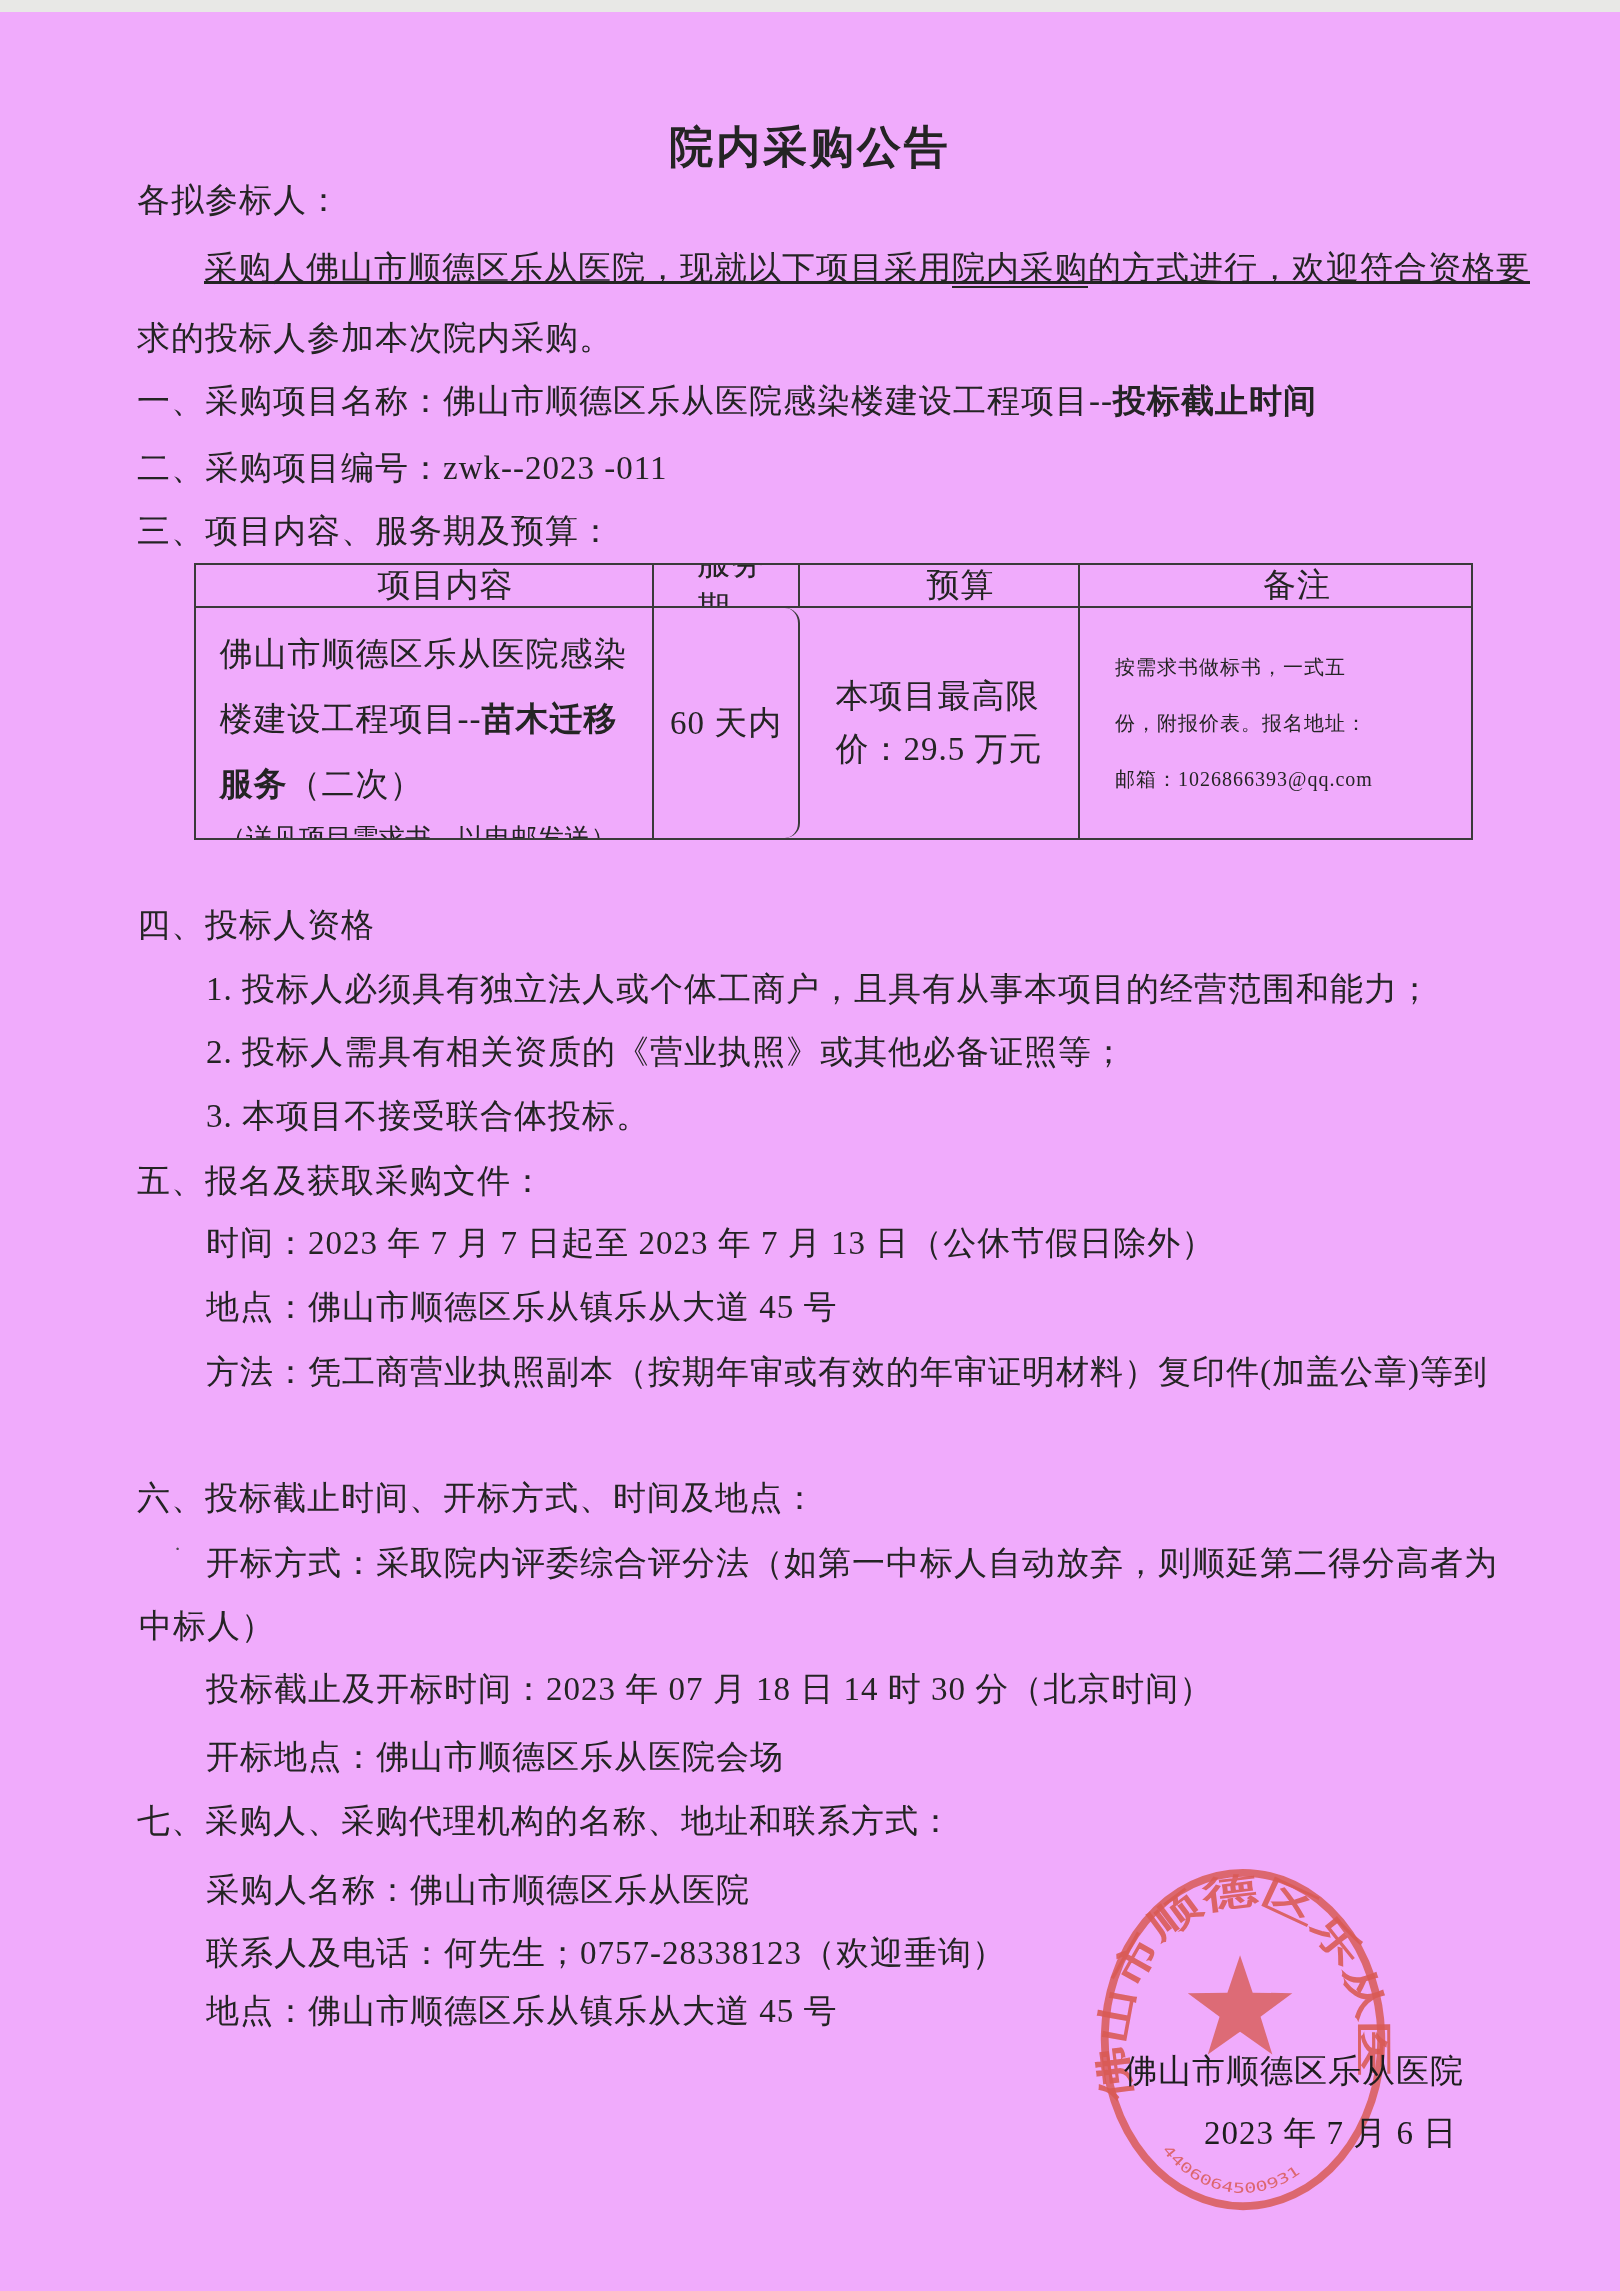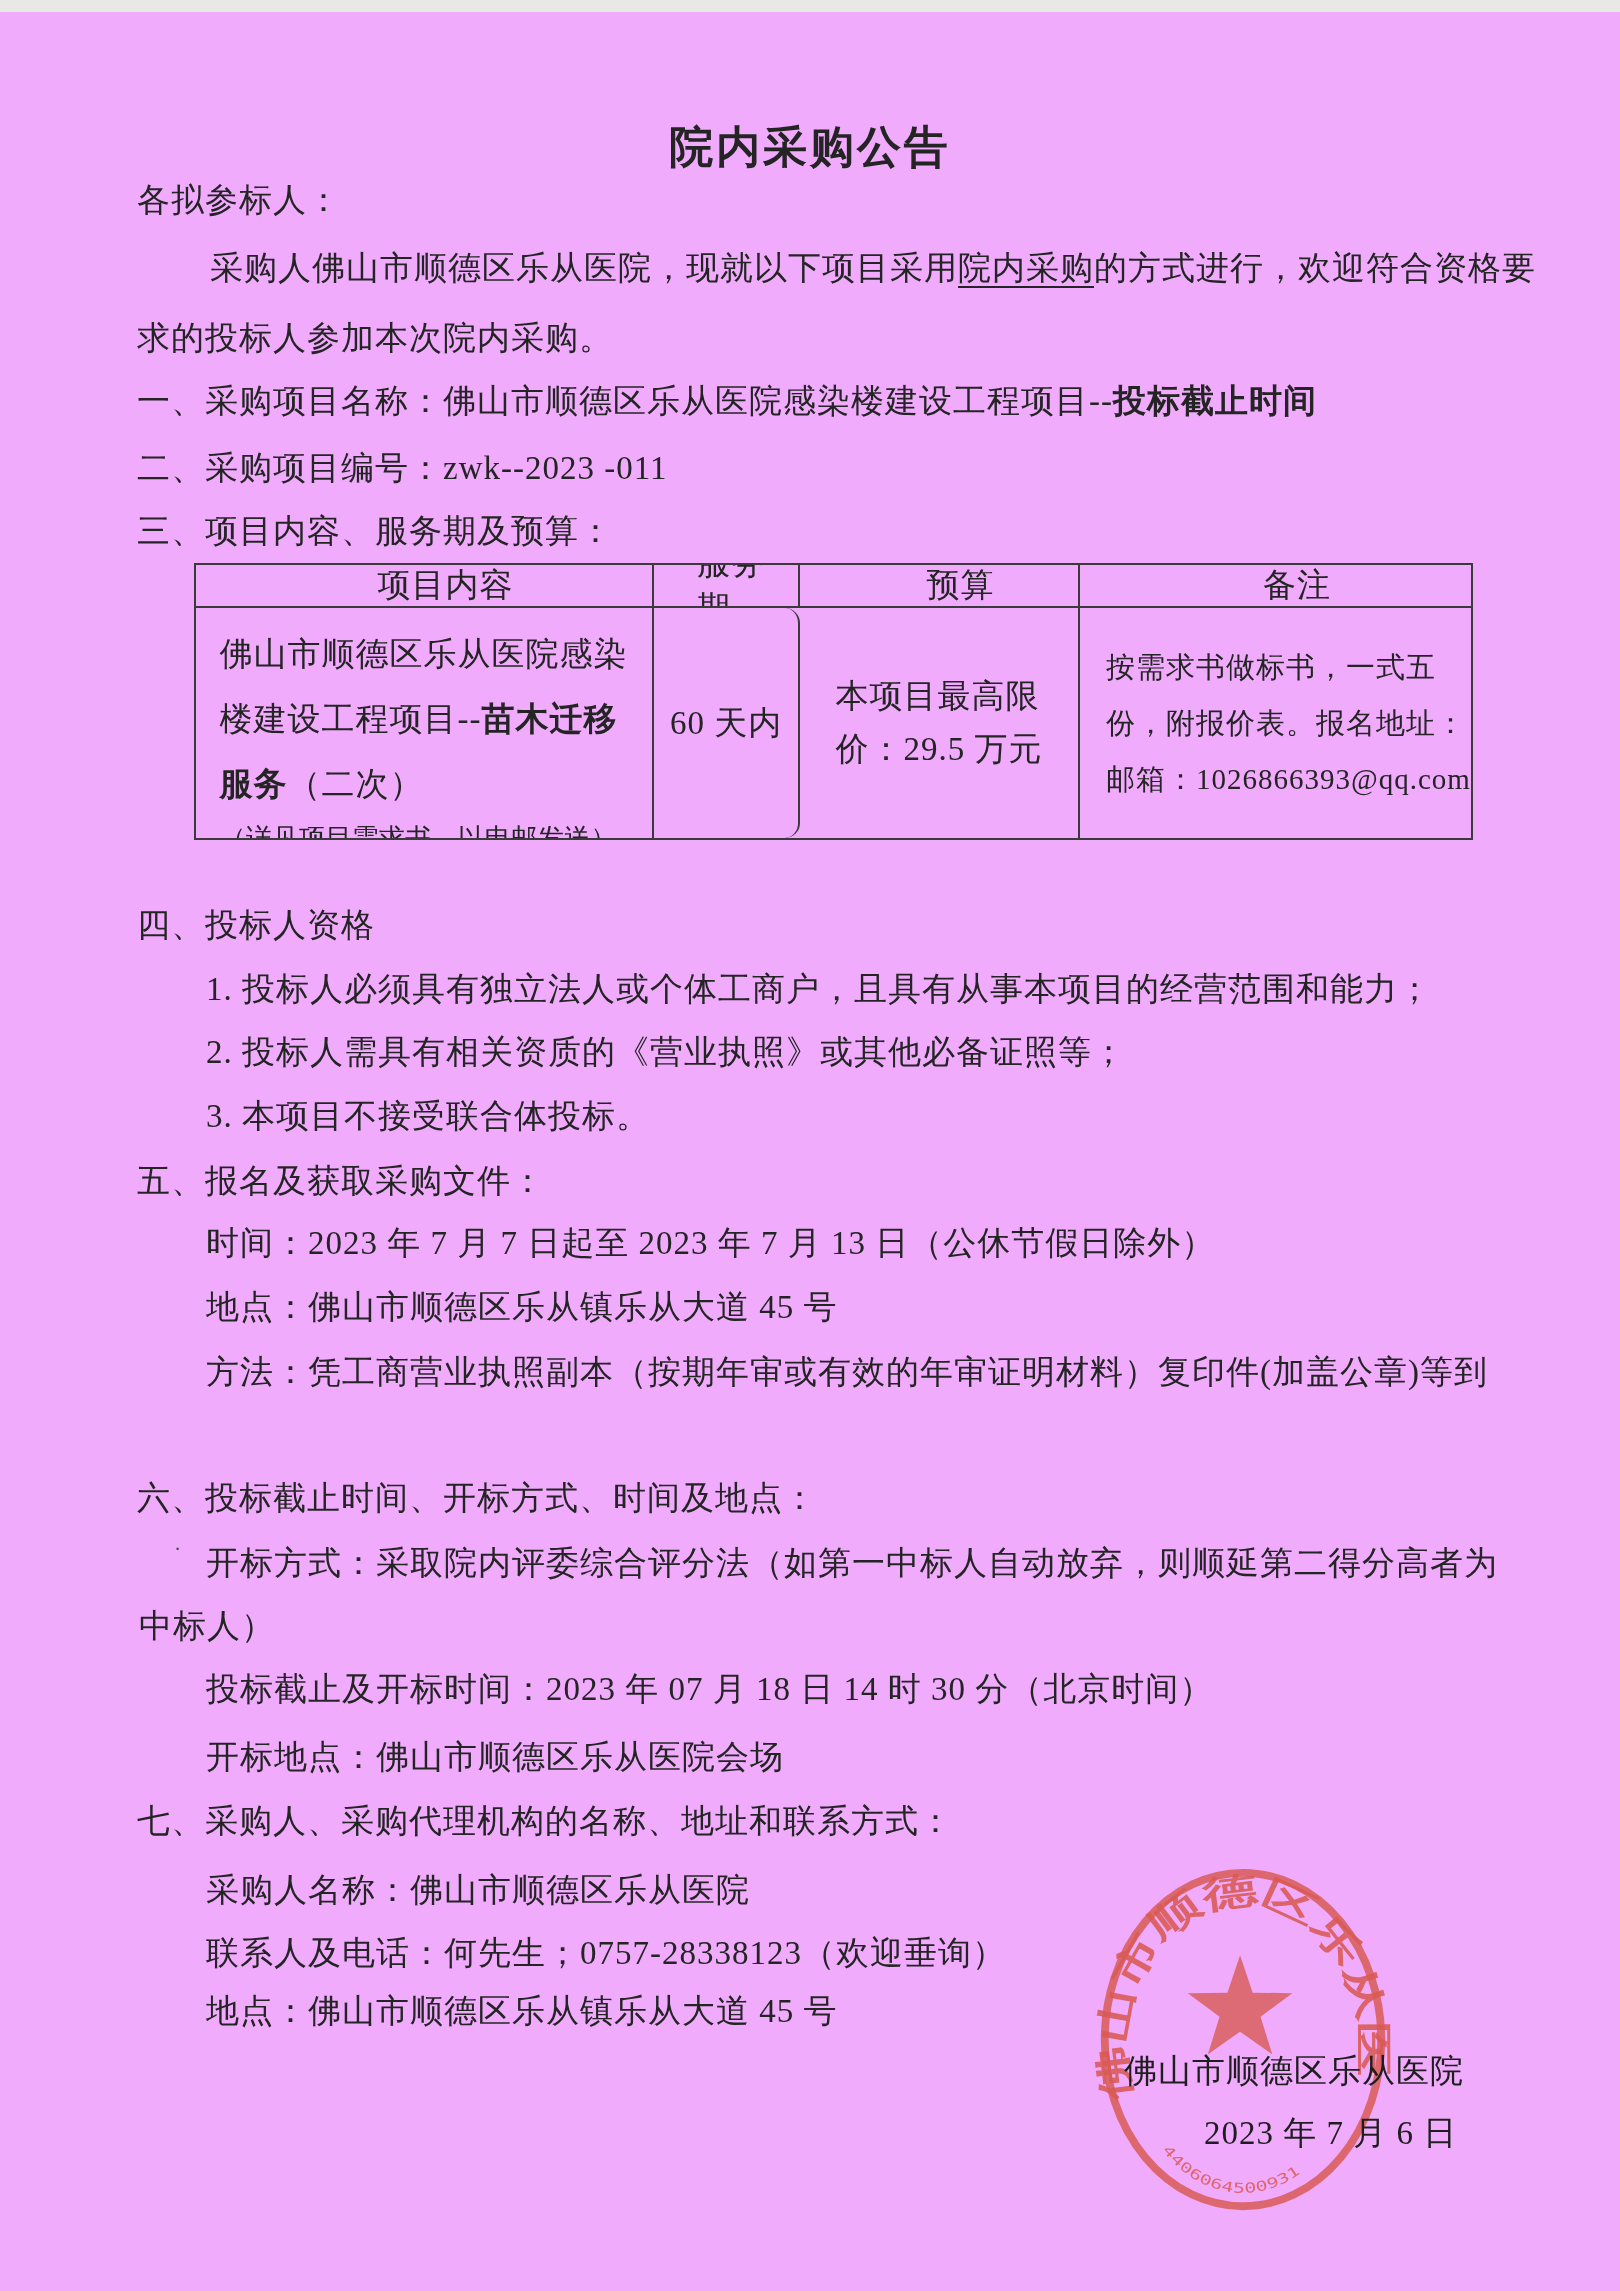--- a/index.html
+++ b/index.html
@@ -51,21 +51,21 @@
   .cell.last{ border-right:none; }
   .cell.bodyrow{ border-bottom:none; }
   .hcell{ display:flex; align-items:center; justify-content:center;padding-left:43px; }
   .c-content{ padding:13.7px 0 0 23.5px; }
   .c-content .cl{ line-height:65px; white-space:nowrap; }
   .c-content .note{ font-size:26.5px; letter-spacing:0; line-height:43px; white-space:nowrap; }
   .c-center{ display:flex; align-items:center; justify-content:center;border-radius:15px; }
   .c-budget{ display:flex; align-items:center; justify-content:center; }
   .c-budget .inner{ text-align:left; line-height:53px; }
   .c-remark{ display:flex; align-items:center; }
-  .c-remark .inner{ padding-left:26px; line-height:56px; font-size:29px; }
+  .c-remark .inner{ padding-left:35px; line-height:56px; font-size:20px; }
   
   .stamp{
     position:absolute;
     left:1091px;top:1849px;
     width:304px;height:359px;
     opacity:0.88;
   }
   .overlay-text{
     position:absolute;
     font-size:33px;
@@ -82,21 +82,21 @@
 </style>
 </head>
 <body>
 
 <div class="page">
 
   <div class="title" style="top:106px;">院内采购公告</div>
 
   <div class="line" style="left:137px;top:169px;">各拟参标人：</div>
 
-  <div class="line" style="left:210px;top:237px;"><span>采购人佛山市顺德区乐从医院，现就以下项目采用</span><span class="u">院内采购</span><span>的方式进行，欢迎符合资格要</span></div>
+  <div class="line" style="left:204px;top:237px;text-decoration:underline;"><span>采购人佛山市顺德区乐从医院，现就以下项目采用</span><span class="u">院内采购</span><span>的方式进行，欢迎符合资格要</span></div>
   <div class="line" style="left:137px;top:307px;">求的投标人参加本次院内采购。</div>
 
   <div class="line" style="left:137px;top:370px;"><span>一、采购项目名称：佛山市顺德区乐从医院感染楼建设工程项目--</span><span class="b">投标截止时间</span></div>
   <div class="line" style="left:137px;top:437px;">二、采购项目编号：zwk--2023  -011</div>
   <div class="line" style="left:137px;top:500px;">三、项目内容、服务期及预算：</div>
 
   <div class="ptable">
     <div class="cell hcell">项目内容</div>
     <div class="cell hcell">服务期</div>
     <div class="cell hcell">预算</div>

